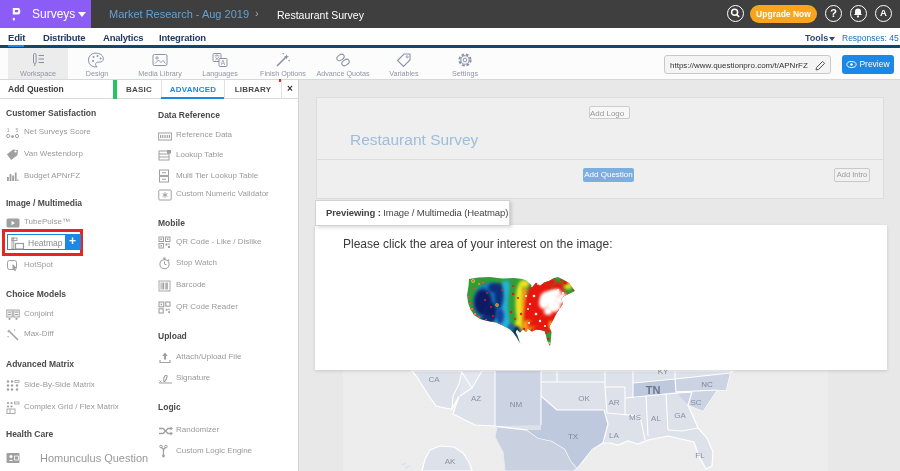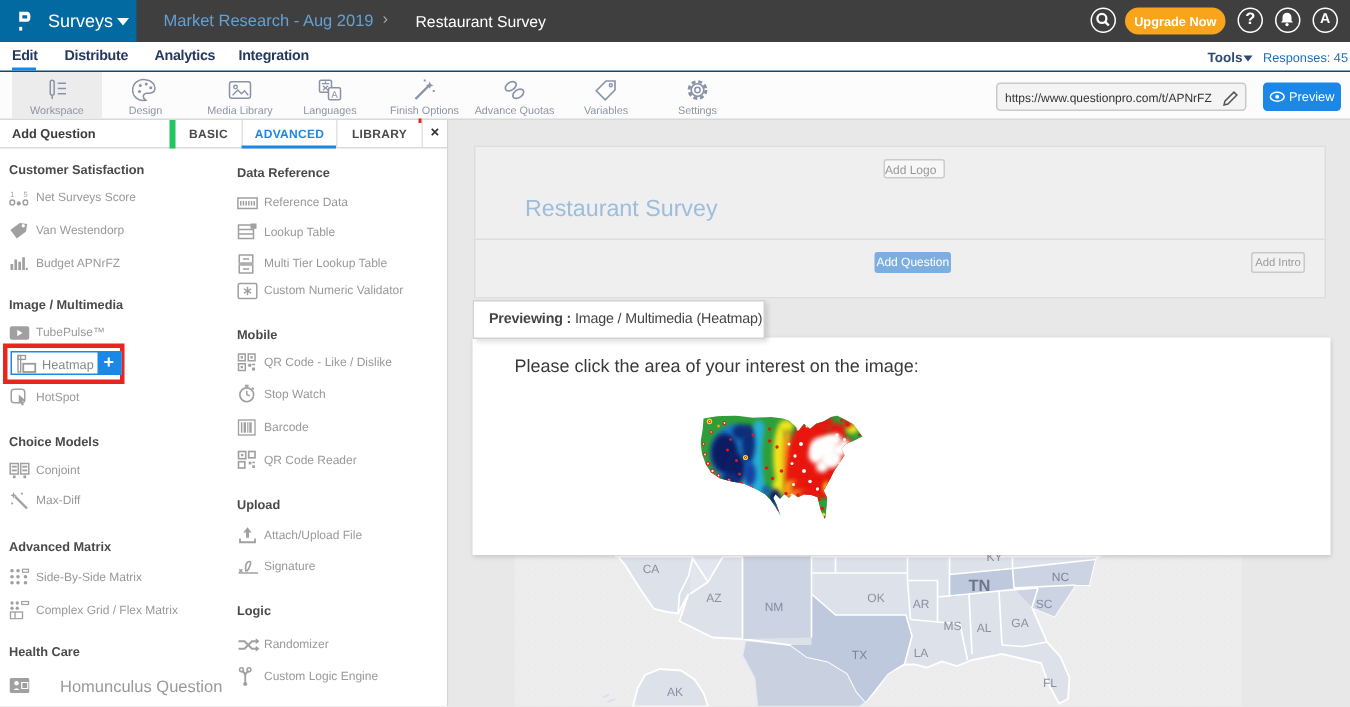--- a/index.html
+++ b/index.html
@@ -4,21 +4,21 @@
 <style>
 *{margin:0;padding:0;box-sizing:border-box}
 html,body{width:900px;height:471px;overflow:hidden}
 body{font-family:"Liberation Sans",sans-serif;background:#e8e8e8;position:relative}
 .abs{position:absolute}
 </style>
 </head>
 <body>
 
 <div class="abs" style="left:0;top:0;width:900px;height:28px;background:#3f3f3f">
-  <div class="abs" style="left:0;top:0;width:91px;height:44px;background:#0369a1">
+  <div class="abs" style="left:0;top:0;width:91px;height:44px;background:#8b5cf6">
     <svg class="abs" style="left:12px;top:7px" width="10" height="14" viewBox="0 0 10 14">
       <path d="M0.8,0.9 H6.3 Q8.3,1.1 8.3,4.2 Q8.3,7.5 6.1,7.5 H0.8 Z M2.9,3.1 H6.1 V5.3 H2.9 Z" fill="#fff" fill-rule="evenodd"></path>
       <rect x="0.8" y="10.9" width="2" height="2.5" fill="#fff"></rect>
     </svg>
     <span class="abs" style="left:32px;top:7px;color:#fff;font-size:12px">Surveys</span>
     <span class="abs" style="left:78px;top:12px;width:0;height:0;border-left:4px solid transparent;border-right:4px solid transparent;border-top:5px solid #fff"></span>
   </div>
   <span class="abs" style="left:109px;top:8px;color:#64a0d2;font-size:11px">Market Research - Aug 2019</span>
   <span class="abs" style="left:255px;top:7px;color:#aaaaaa;font-size:11px">›</span>
   <span class="abs" style="left:277px;top:8.5px;color:#fff;font-size:10.5px">Restaurant Survey</span>
@@ -33,21 +33,21 @@
   <div class="abs" style="left:825px;top:5px;width:17px;height:17px;border:1.4px solid #fff;border-radius:50%;color:#fff;font-size:11px;font-weight:bold;text-align:center;line-height:14px">?</div>
   <div class="abs" style="left:850px;top:5px;width:17px;height:17px;border:1.4px solid #fff;border-radius:50%">
     <svg width="14" height="14" viewBox="0 0 14 14" style="position:absolute;left:0;top:0">
         <path d="M7 2.5 a3 3 0 0 1 3 3 v2.2 l1 1.3 H3 l1-1.3 V5.5 a3 3 0 0 1 3-3 Z" fill="#fff"></path>
         <circle cx="7" cy="10.4" r="1.1" fill="#fff"></circle>
       </svg>
   </div>
   <div class="abs" style="left:875px;top:5px;width:17px;height:17px;border:1.4px solid #fff;border-radius:50%;color:#fff;font-size:9.5px;font-weight:bold;text-align:center;line-height:14.5px">A</div>
 </div>
 
-<div class="abs" style="left:0;top:28px;width:900px;height:20px;background:#fff;border-bottom:1px solid #0c4a6e">
+<div class="abs" style="left:0;top:28px;width:900px;height:20px;background:#fff;border-bottom:3px solid #0c4a6e">
   <span class="abs" style="left:8px;top:4px;color:#23395f;font-size:9.5px;font-weight:bold;letter-spacing:-0.2px">Edit</span>
   <span class="abs" style="left:8px;top:16.5px;width:16px;height:2px;background:#1b87e6"></span>
   <span class="abs" style="left:43px;top:4px;color:#23395f;font-size:9.5px;font-weight:bold;letter-spacing:-0.2px">Distribute</span>
   <span class="abs" style="left:103px;top:4px;color:#23395f;font-size:9.5px;font-weight:bold;letter-spacing:-0.2px">Analytics</span>
   <span class="abs" style="left:159px;top:4px;color:#23395f;font-size:9.5px;font-weight:bold;letter-spacing:-0.2px">Integration</span>
   <span class="abs" style="left:805px;top:5px;color:#2d4a75;font-size:9px;font-weight:bold">Tools</span>
   <span class="abs" style="left:829px;top:9px;width:0;height:0;border-left:3.5px solid transparent;border-right:3.5px solid transparent;border-top:4.5px solid #2d4a75"></span>
   <span class="abs" style="left:842px;top:5px;color:#1b6fbe;font-size:8.5px;white-space:nowrap">Responses: 45</span>
 </div>
 

